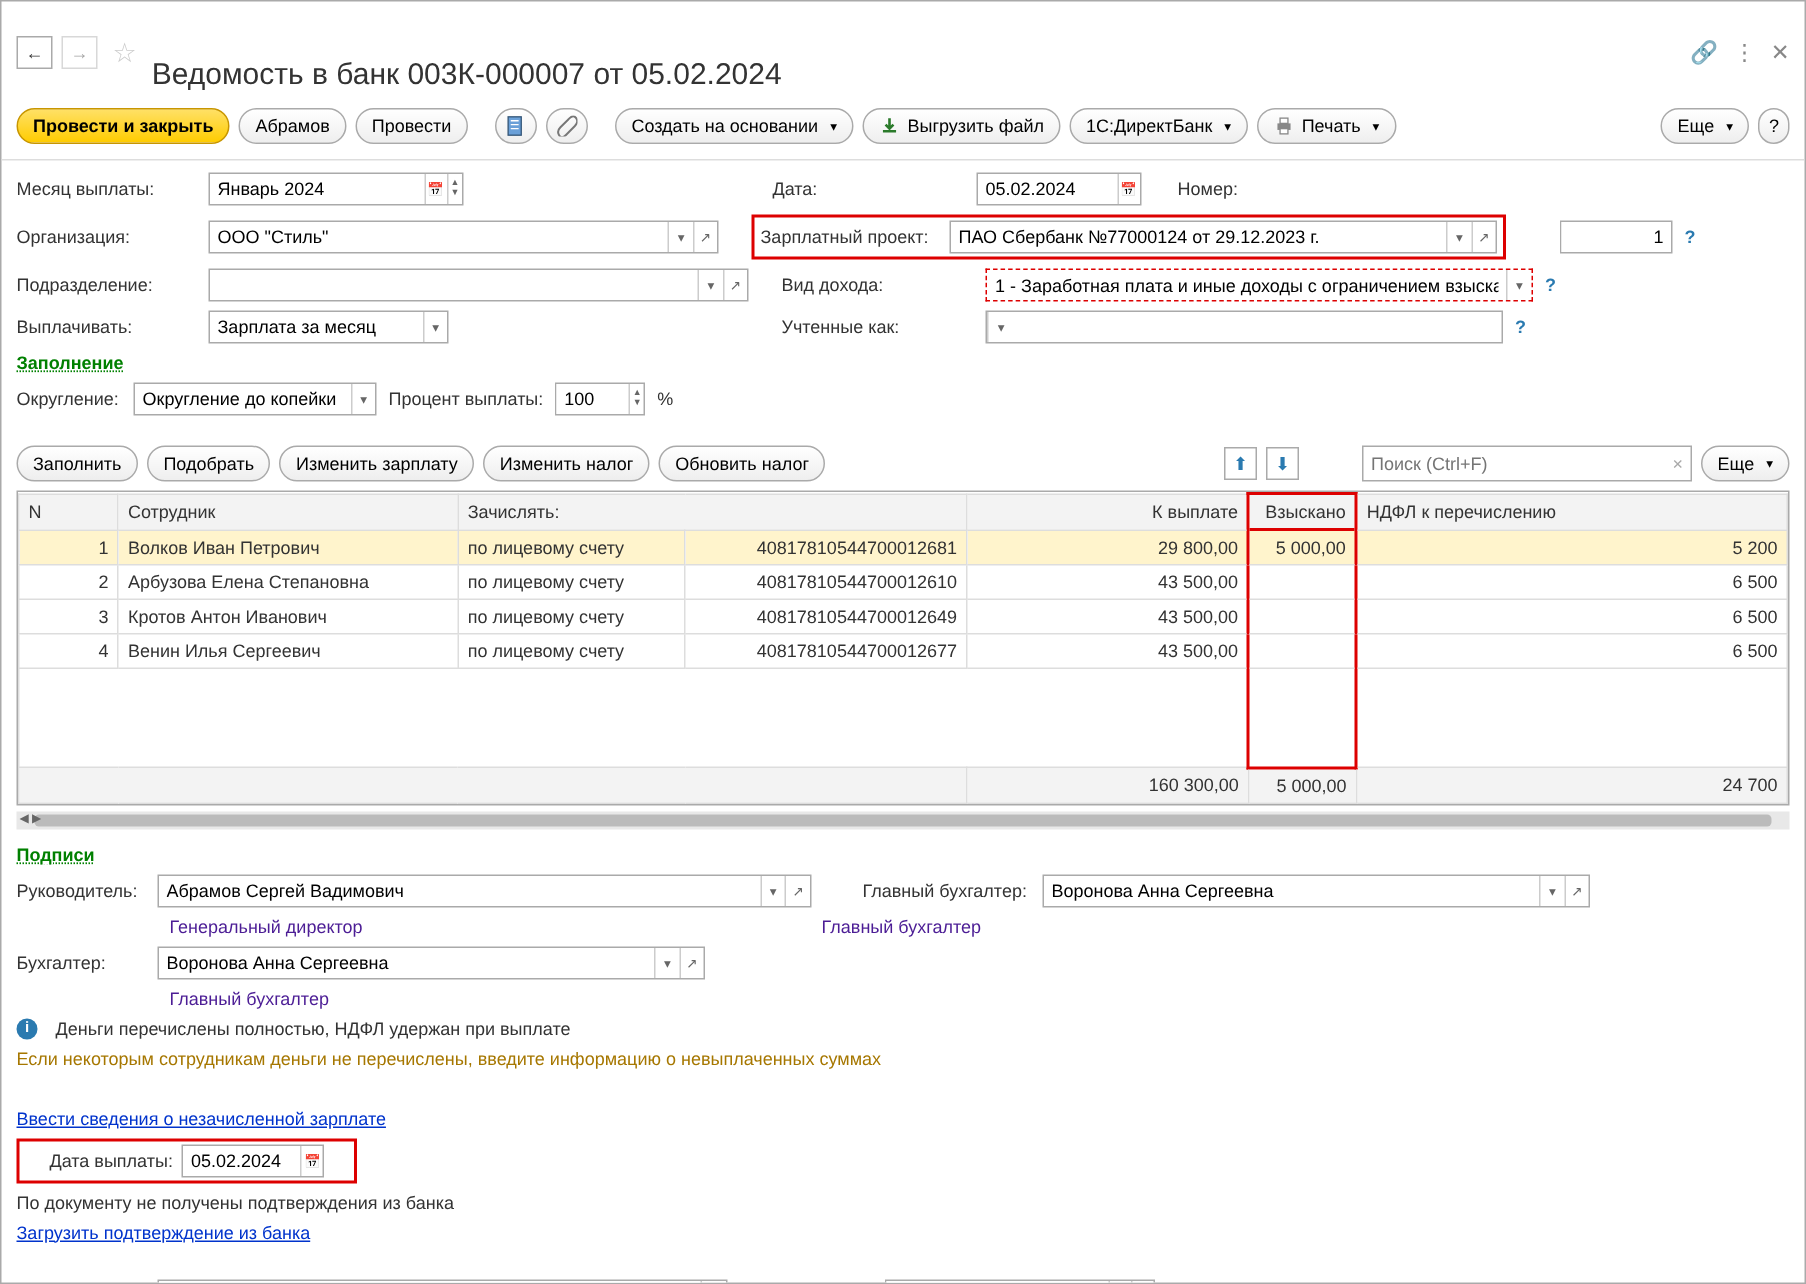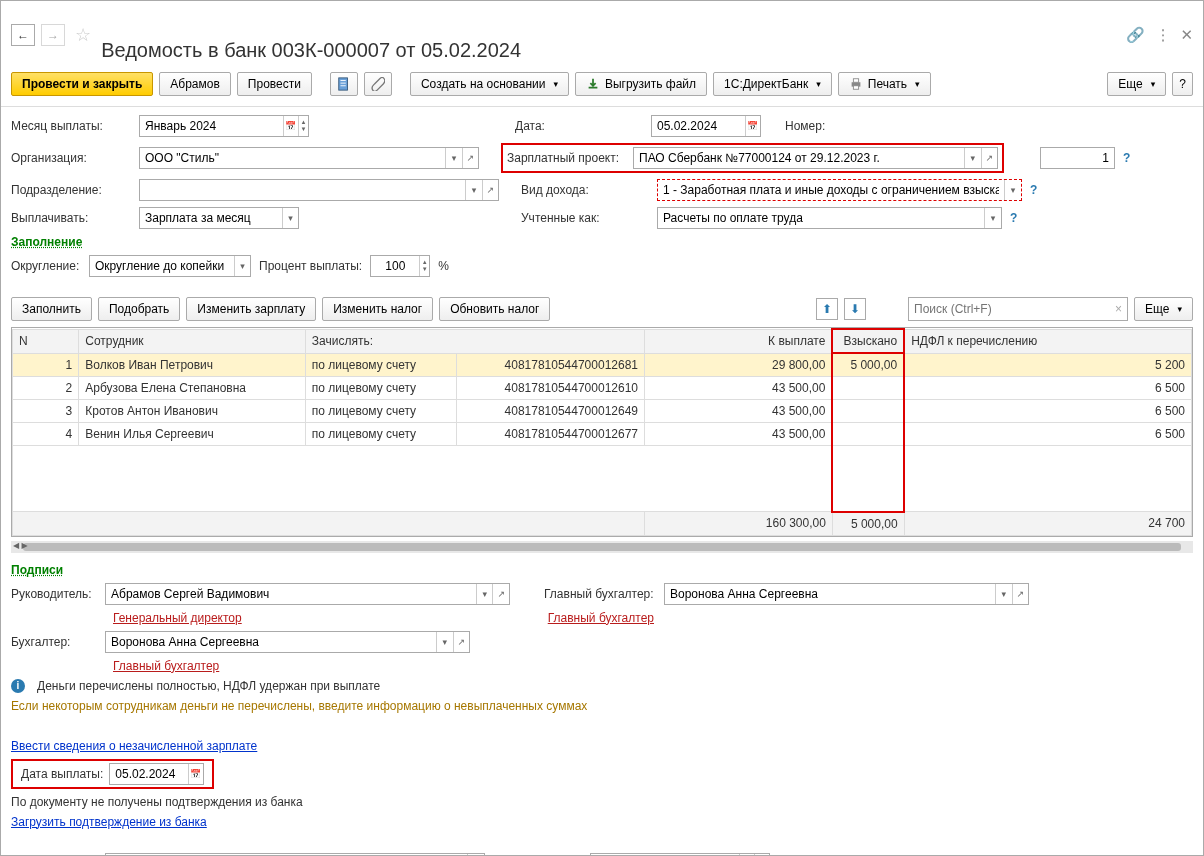--- a/index.html
+++ b/index.html
@@ -5,21 +5,21 @@
 * { box-sizing: border-box; margin: 0; padding: 0; font-family: Arial, sans-serif; font-size: 12px; }
 body { background: #fff; color: #333; width: 1204px; height: 856px; border: 1px solid #aaa; overflow: hidden; }
 .titlebar { display: flex; align-items: center; padding: 6px 10px; gap: 6px; }
 .nav-btn { width: 24px; height: 22px; border: 1px solid #aaa; background: #fff; display: flex; align-items: center; justify-content: center; cursor: pointer; }
 .nav-btn.disabled { opacity: 0.45; cursor: default; }
 .star-icon { color: #ccc; font-size: 18px; margin: 0 4px; }
 .title { font-size: 20px; font-weight: normal; flex: 1; margin-top: 32px; }
 .title-right { display: flex; gap: 10px; color: #888; }
 .title-right span { cursor: pointer; font-size: 15px; }
 .toolbar { display: flex; align-items: center; padding: 4px 10px 10px; gap: 6px; flex-wrap: wrap; border-bottom: 1px solid #ddd; }
-.btn { border: 1px solid #aaa; background: linear-gradient(#fff,#eee); padding: 3px 10px; cursor: pointer; border-radius: 2px; display: inline-flex; align-items: center; gap: 5px; white-space: nowrap; height: 24px; }
+.btn { border: 1px solid #aaa; background: linear-gradient(#fff,#eee); padding: 3px 10px; cursor: pointer; border-radius: 12px; display: inline-flex; align-items: center; gap: 5px; white-space: nowrap; height: 24px; }
 .btn-yellow { background: linear-gradient(#ffe066,#ffcc00); border-color: #c89600; font-weight: bold; }
 .btn-icon { padding: 3px 6px; }
 .drop::after { content: '▾'; margin-left: 3px; font-size: 9px; }
 .spacer { flex: 1; }
 .form-area { padding: 8px 10px; }
 .row { display: flex; align-items: center; margin-bottom: 6px; gap: 8px; }
 .lbl { width: 120px; color: #333; white-space: nowrap; }
 .lbl2 { width: 128px; color: #333; white-space: nowrap; }
 .input-combo { display: flex; border: 1px solid #aaa; background: #fff; height: 22px; align-items: center; }
 .input-combo input { border: none; padding: 0 5px; height: 20px; width: 100%; outline: none; }
@@ -35,21 +35,21 @@
 table { border-collapse: collapse; width: 100%; table-layout: fixed; }
 th, td { border: 1px solid #ddd; padding: 4px 6px; text-align: left; white-space: nowrap; overflow: hidden; height: 22px; }
 th { background: #f3f3f3; font-weight: normal; }
 td.num, th.num { text-align: right; }
 tr.sel td { background: #fff4cc; }
 tfoot td { background: #f3f3f3; font-weight: normal; }
 .scrollbar { height: 12px; background: #e8e8e8; margin: 4px 10px 0; position: relative; }
 .scrollbar::before { content: ''; position: absolute; left: 12px; right: 12px; top: 2px; bottom: 2px; background: #bbb; border-radius: 3px; }
 .scrollbar::after { content: '◀ ▶'; position: absolute; width: 100%; display: flex; justify-content: space-between; font-size: 8px; color: #666; padding: 0 2px; }
 .link-blue { color: #0033cc; text-decoration: underline; cursor: pointer; }
-.link-green2 { color: #b91c1c; text-decoration: underline; cursor: pointer; text-align: center; }
+.link-green2 { color: #4c1d95; cursor: pointer; text-align: center; }
 .info-icon { display: inline-flex; width: 14px; height: 14px; border-radius: 50%; background: #2a7ab0; color: #fff; align-items: center; justify-content: center; font-size: 10px; font-weight: bold; margin-right: 4px; }
 .warn-text { color: #a67700; }
 .small-btn { width: 22px; height: 22px; border: 1px solid #aaa; background: #fff; display: inline-flex; align-items: center; justify-content: center; cursor: pointer; }
 .table-wrap .empty-area { height: 66px; }
 .col-n { width: 60px; }
 .col-emp { width: 205px; }
 .col-acc { width: 137px; }
 .col-num { width: 170px; }
 .col-pay { width: 170px; }
 .col-vz { width: 65px; }
@@ -173,39 +173,38 @@
 
   <div class="row">
     <span class="lbl">Выплачивать:</span>
     <div class="input-combo" style="width:160px">
       <input value="Зарплата за месяц" style="">
       <span class="part">▾</span>
     </div>
     <span style="width:206px"></span>
     <span class="lbl2">Учтенные как:</span>
     <div class="input-combo" style="width:345px">
-      <input value="Расчеты по оплате труда" style="">
       <span class="part">▾</span>
     </div>
     <span class="help-icon">?</span>
   </div>
 
   <div class="row">
     <span class="green-link">Заполнение</span>
   </div>
 
   <div class="row">
     <span class="lbl" style="width:70px">Округление:</span>
     <div class="input-combo" style="width:162px">
       <input value="Округление до копейки" style="">
       <span class="part">▾</span>
     </div>
     <span>Процент выплаты:</span>
     <div class="input-combo" style="width:60px">
-      <input style="text-align: center;" value="100">
+      <input style="text-align: left;" value="100">
       <span class="part" style="width:12px;flex-direction:column">
         <span style="font-size:6px;line-height:7px">▲</span>
           <span style="font-size:6px;line-height:7px">▼</span>
       </span>
     </div>
     <span>%</span>
   </div>
 </div>
 
 <div class="section-toolbar">
@@ -302,21 +301,21 @@
   </table>
 </div>
 <div class="scrollbar"></div>
 
 <div class="form-area" style="padding-top:10px">
   <div class="row">
       <span class="green-link">Подписи</span>
     </div>
   <div class="row">
     <span class="lbl" style="width:86px">Руководитель:</span>
-    <div class="input-combo" style="width:405px">
+    <div class="input-combo" style="width:436px">
       <input value="Абрамов Сергей Вадимович" style="">
       <span class="part">▾</span>
         <span class="part">↗</span>
     </div>
     <span style="width:18px"></span>
     <span style="width:112px">Главный бухгалтер:</span>
     <div class="input-combo" style="width:365px">
       <input value="Воронова Анна Сергеевна" style="">
       <span class="part">▾</span>
         <span class="part">↗</span>
@@ -345,21 +344,21 @@
     <span class="info-icon">i</span>
     <span>Деньги перечислены  полностью, НДФЛ удержан при выплате</span>
   </div>
   <div class="row">
     <span class="warn-text">Если некоторым сотрудникам деньги не перечислены, введите информацию о невыплаченных суммах</span>
   </div>
   <div class="row" style="margin-top:26px">
     <span class="link-blue">Ввести сведения о незачисленной зарплате</span>
   </div>
   <div class="row">
-    <div class="red-box" style="display:flex;align-items:center;padding:2px 8px;gap:6px">
+    <div class="red-box" style="display:flex;align-items:center;padding:2px 20px;gap:6px">
       <span>Дата выплаты:</span>
       <div class="input-combo" style="width:95px">
         <input value="05.02.2024" style="">
         <span class="part">📅</span>
       </div>
     </div>
   </div>
   <div class="row">
       <span>По документу не получены подтверждения из банка</span>
     </div>

